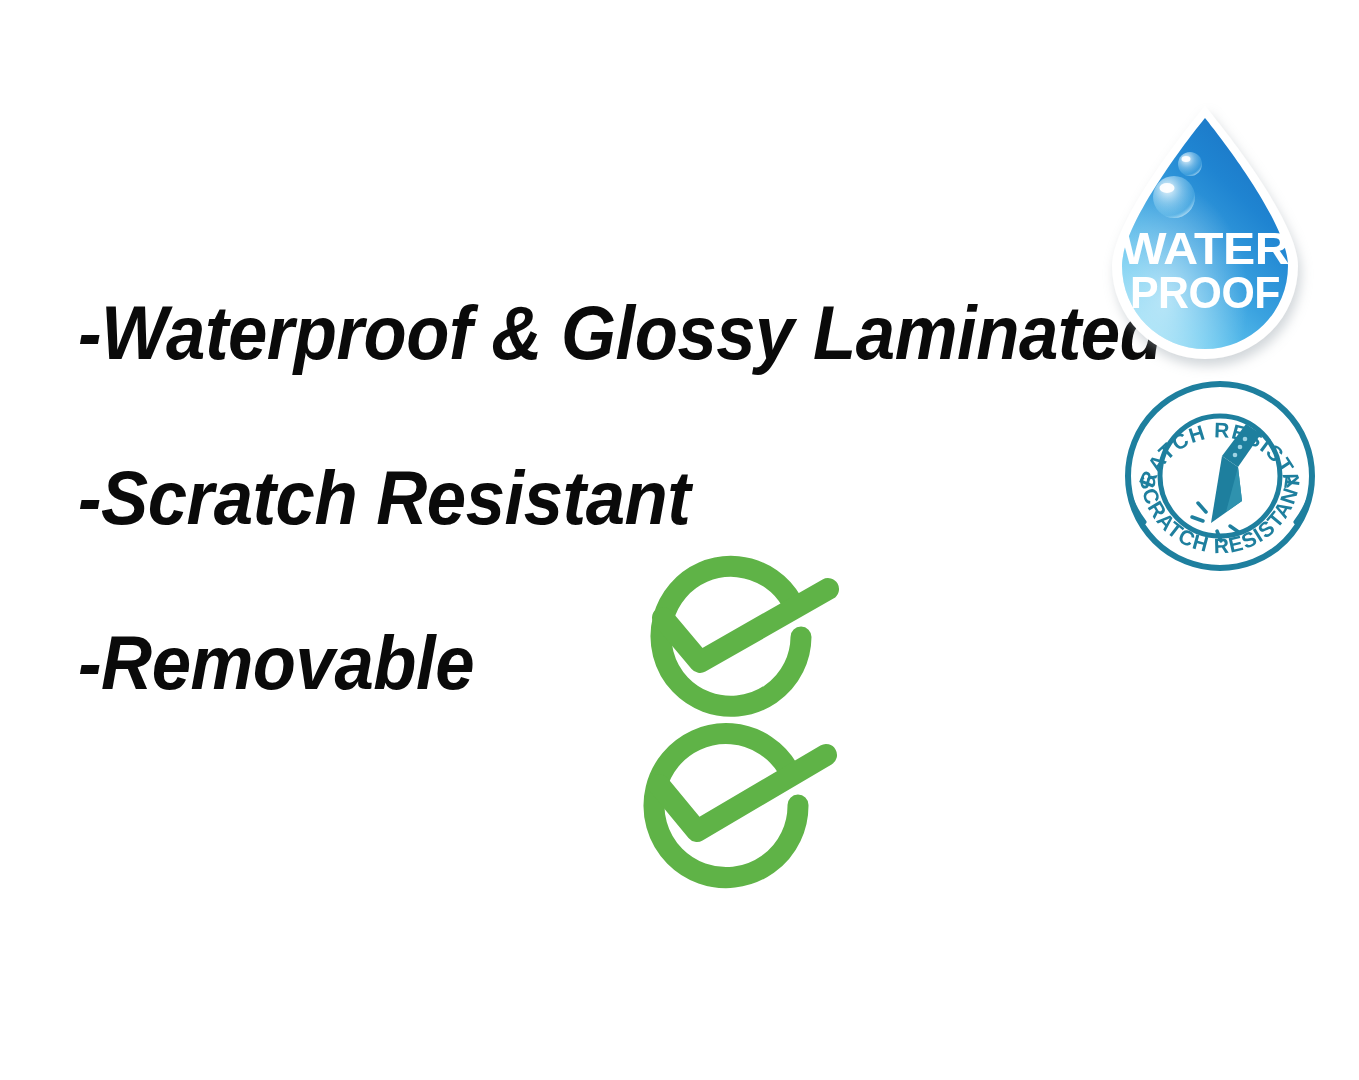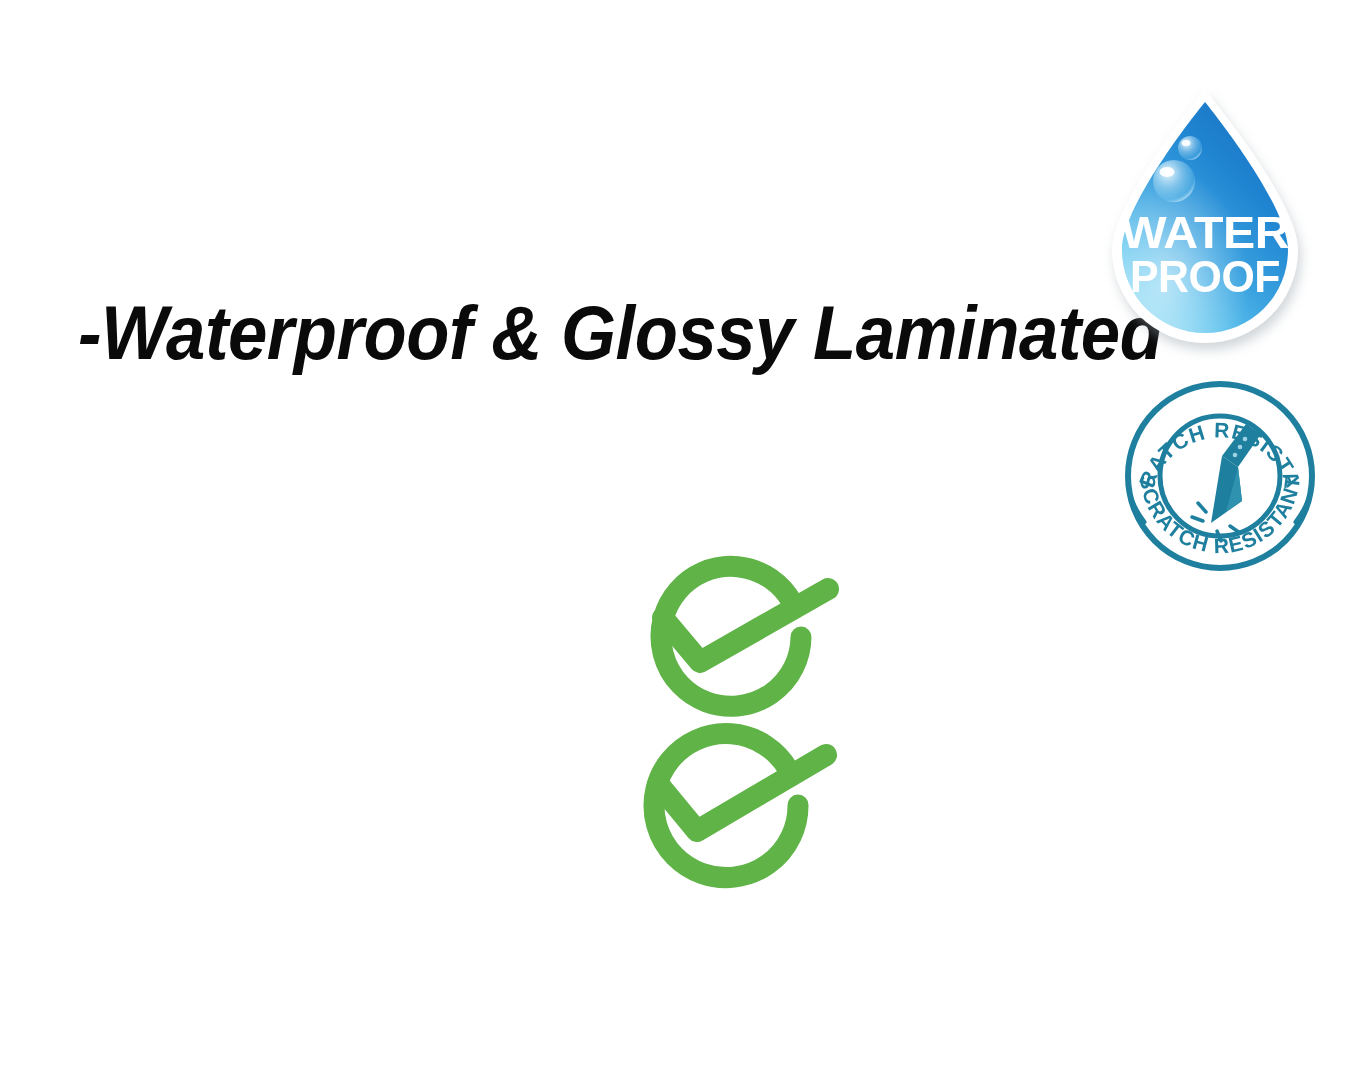--- a/index.html
+++ b/index.html
@@ -55,21 +55,21 @@
   .check-badge {
     position: absolute;
   }
   .check-badge.one { left: 636px; top: 556px; }
   .check-badge.two { left: 632px; top: 721px; }
 
   
   .drop-badge {
     position: absolute;
     left: 1098px;
-    top: 88px;
+    top: 104px;
     width: 215px;
     height: 262px;
   }
 
   
   .scratch-badge {
     position: absolute;
     left: 1118px;
     top: 381px;
     width: 204px;
@@ -82,22 +82,28 @@
 <body>
 
 <div id="canvas">
 
   <div class="feature-list">
 
     <div class="feature-line">
       <span class="feature-text">-Waterproof &amp; Glossy Laminated</span>
     </div>
 
-
-
+    <div class="feature-line">
+      <span class="feature-text">-Scratch Resistant</span>
+    </div>
+
+
+    <div class="feature-line">
+      <span class="feature-text">-Removable</span>
+    </div>
 
   </div>
 
   <div class="check-badge one">
     <svg width="210" height="150" viewBox="0 0 210 150">
 
       <path d="M 156 46
                A 70 70 0 1 0 165 81" fill="none" stroke="#5fb347" stroke-width="21" stroke-linecap="round"></path>
 
       <path d="M 27 62 L 64 106 L 192 33" fill="none" stroke="#5fb347" stroke-width="22" stroke-linecap="round" stroke-linejoin="round"></path>

